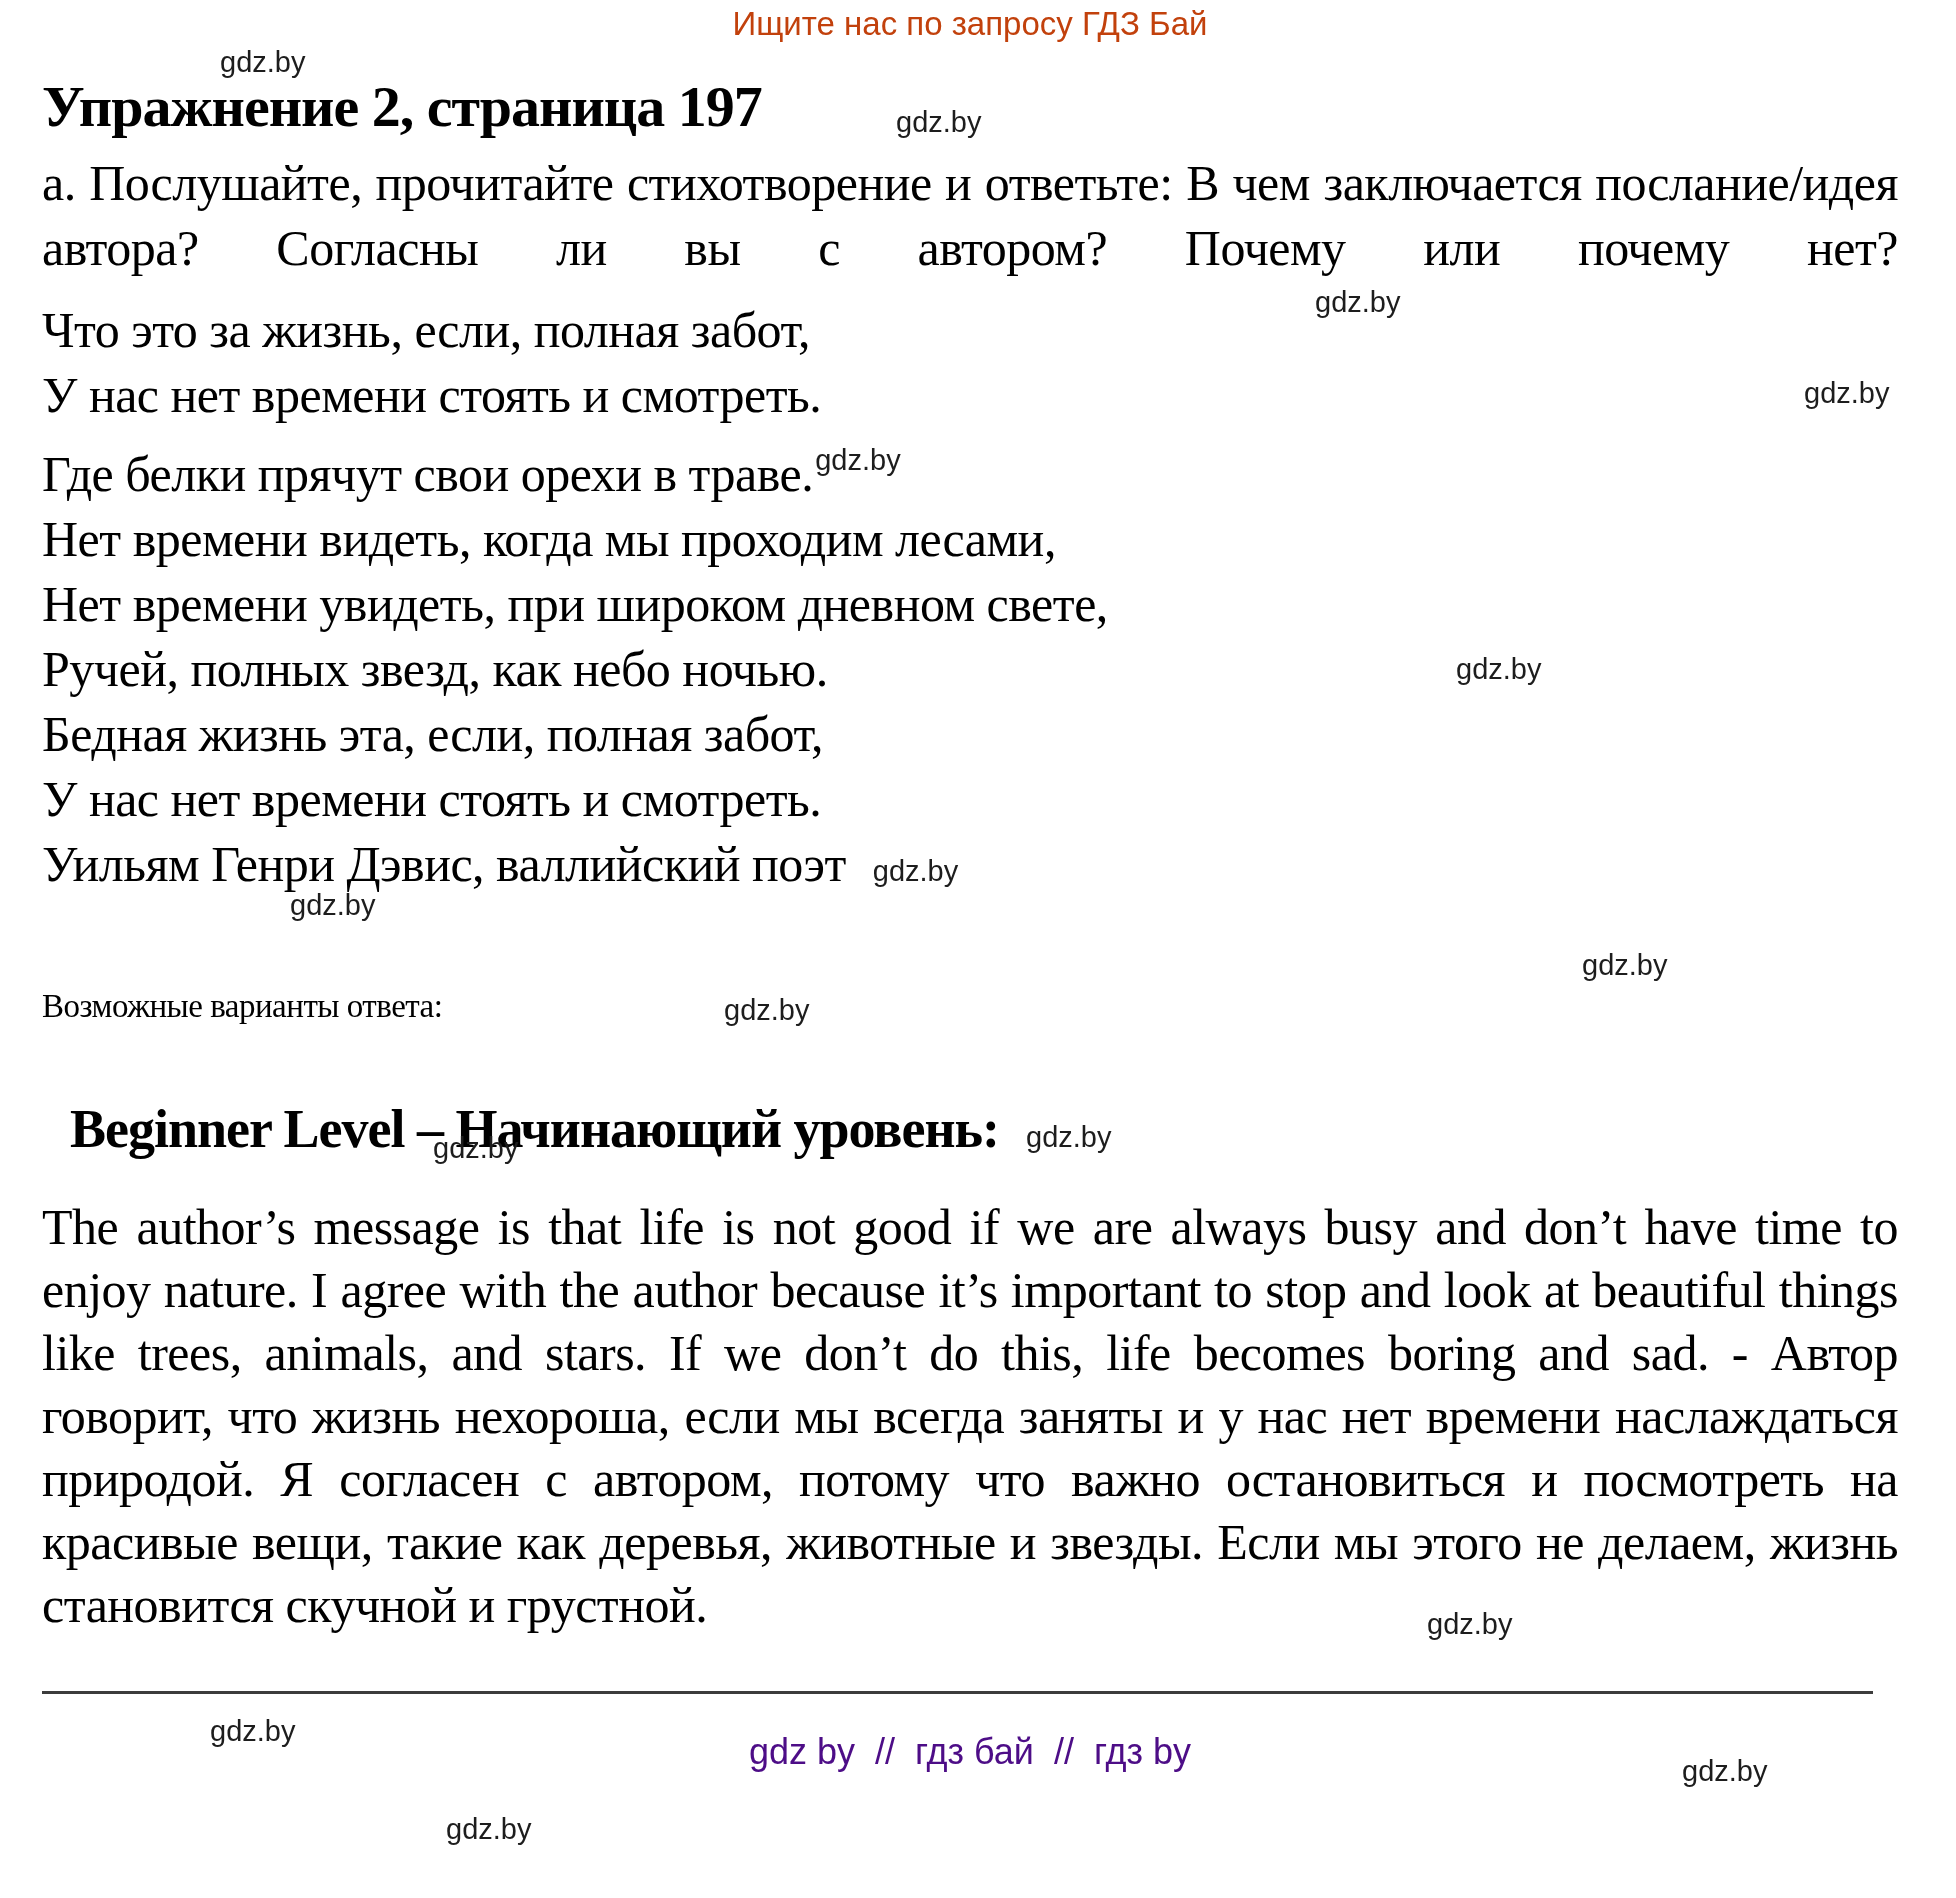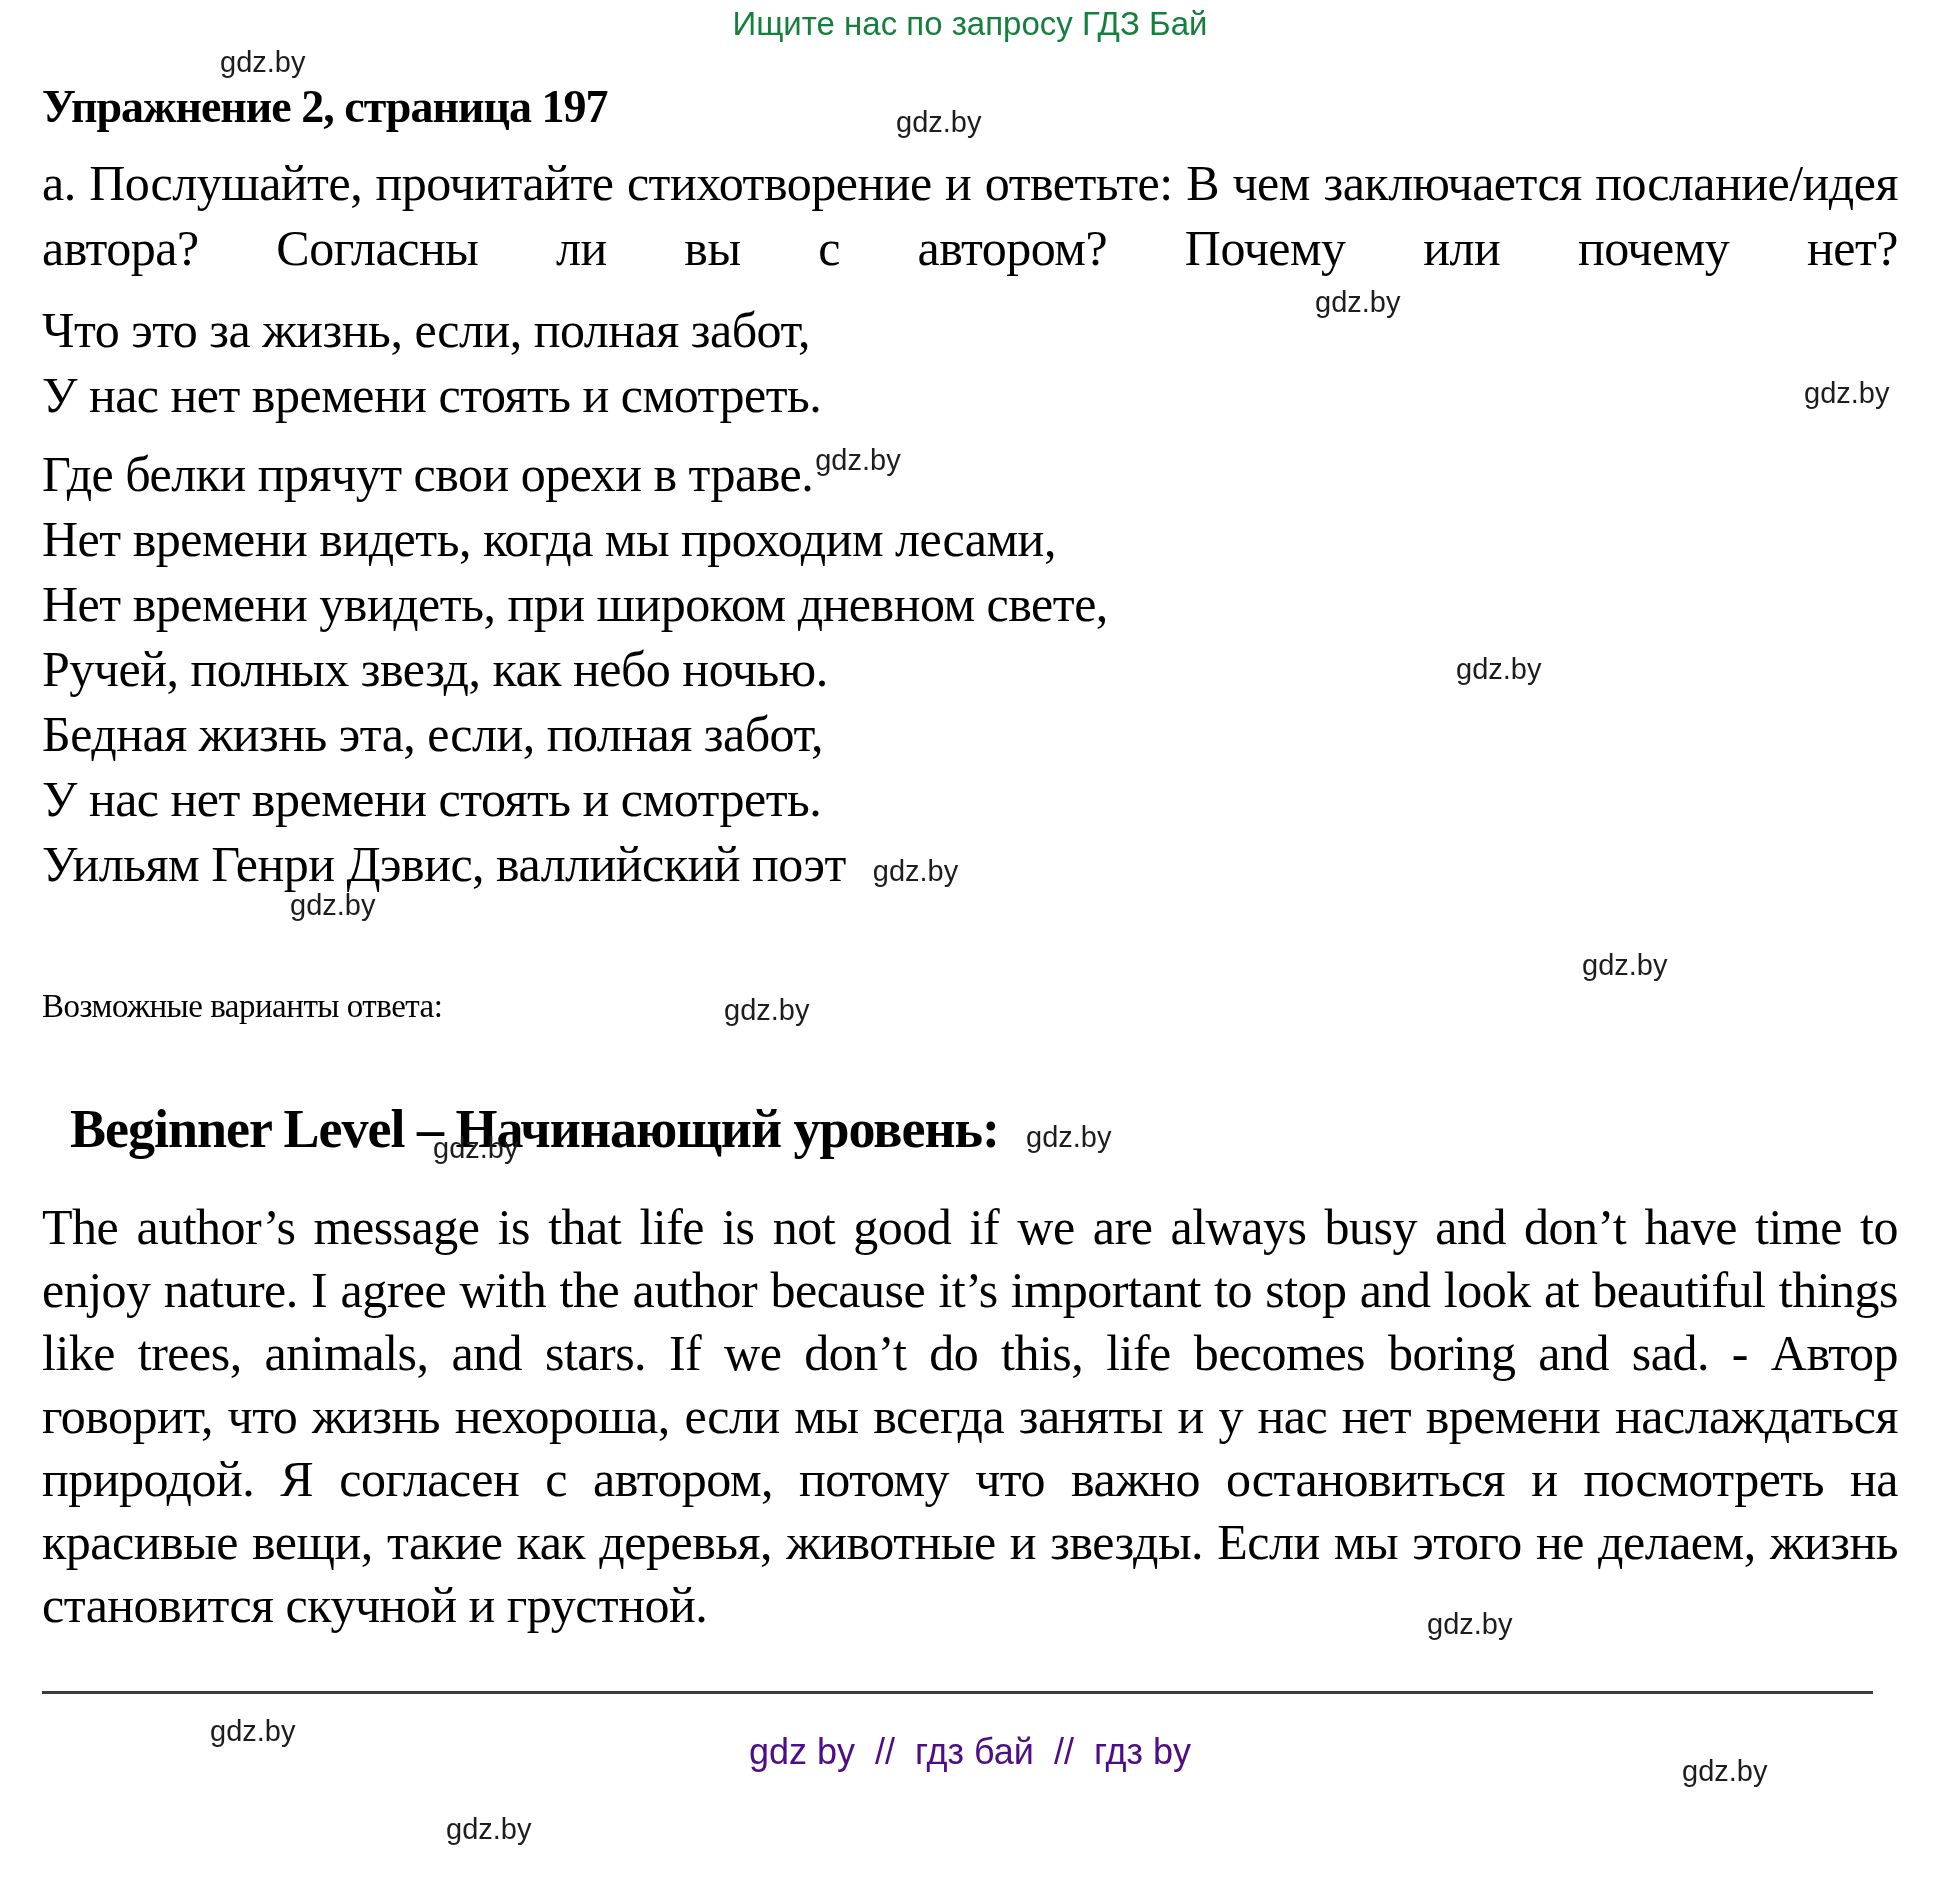--- a/index.html
+++ b/index.html
@@ -22,21 +22,21 @@
   .promo-banner {
     text-align: center;
     font-family: "Liberation Sans", sans-serif;
     font-size: 33px;
     line-height: 39px;
     padding-top: 3.9px;
     font-weight: 400;
   }
   .doc-title {
     margin-top: 35px;
-    font-size: 46px;
+    font-size: 58px;
     font-weight: bold;
     line-height: 58px;
     letter-spacing: -1px;
   }
   .task-para {
     margin-top: 15.4px;
     font-size: 50px;
     line-height: 65px;
     text-align: justify;
     text-align-last: justify;
@@ -120,21 +120,21 @@
   <div class="wm abs" style="left:1456px;top:653px">gdz.by</div>
   <div class="wm abs" style="left:290px;top:889px">gdz.by</div>
   <div class="wm abs" style="left:1582px;top:949px">gdz.by</div>
   <div class="wm abs" style="left:724px;top:994px">gdz.by</div>
   <div class="wm abs" style="left:433px;top:1132px">gdz.by</div>
   <div class="wm abs" style="left:1427px;top:1608px">gdz.by</div>
   <div class="wm abs" style="left:210px;top:1715px">gdz.by</div>
   <div class="wm abs" style="left:1682px;top:1755px">gdz.by</div>
   <div class="wm abs" style="left:446px;top:1813px">gdz.by</div>
 
-  <div class="promo-banner" style="color: #15803d;">Ищите нас по запросу ГДЗ Бай</div>
+  <div class="promo-banner" style="color: #c2410c;">Ищите нас по запросу ГДЗ Бай</div>
 
   <h1 class="doc-title" style="margin-bottom:0">Упражнение 2, страница 197</h1>
 
   <div class="task-para">а. Послушайте, прочитайте стихотворение и ответьте: В чем заключается послание/идея автора? Согласны ли вы с автором? Почему или почему нет?</div>
 
   <div class="poem">
     <div class="poem-line">Что это за жизнь, если, полная забот,</div>
     <div class="poem-line">У нас нет времени стоять и смотреть.</div>
     <div class="poem-line"><span>Где белки прячут свои орехи в траве.</span><sup class="wm">gdz.by</sup></div>
     <div class="poem-line">Нет времени видеть, когда мы проходим лесами,</div>

